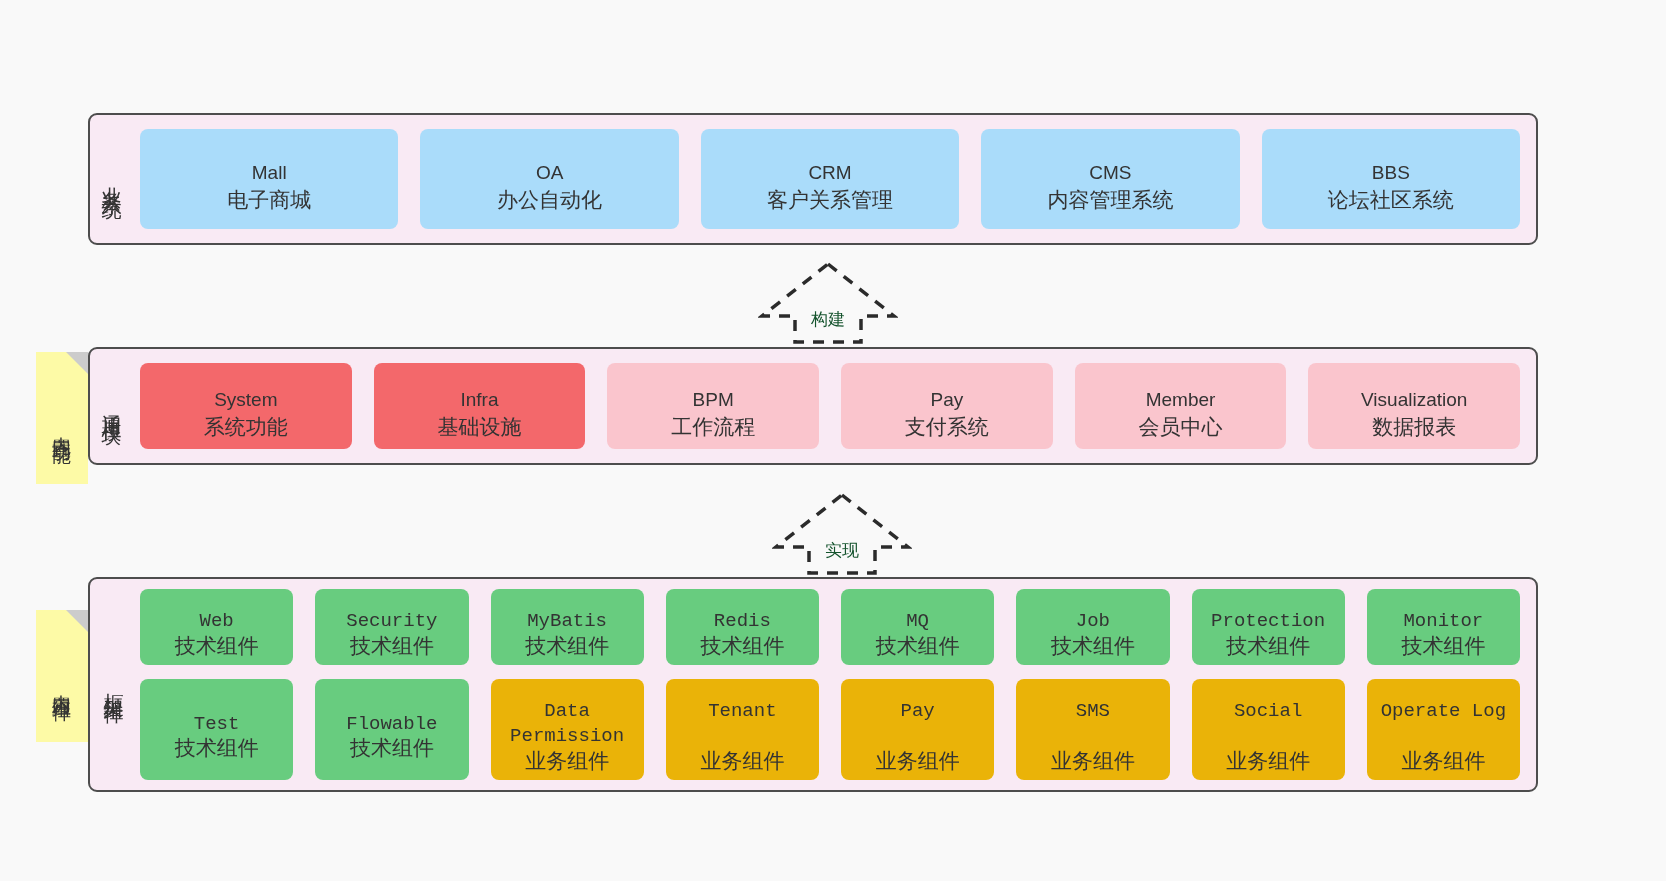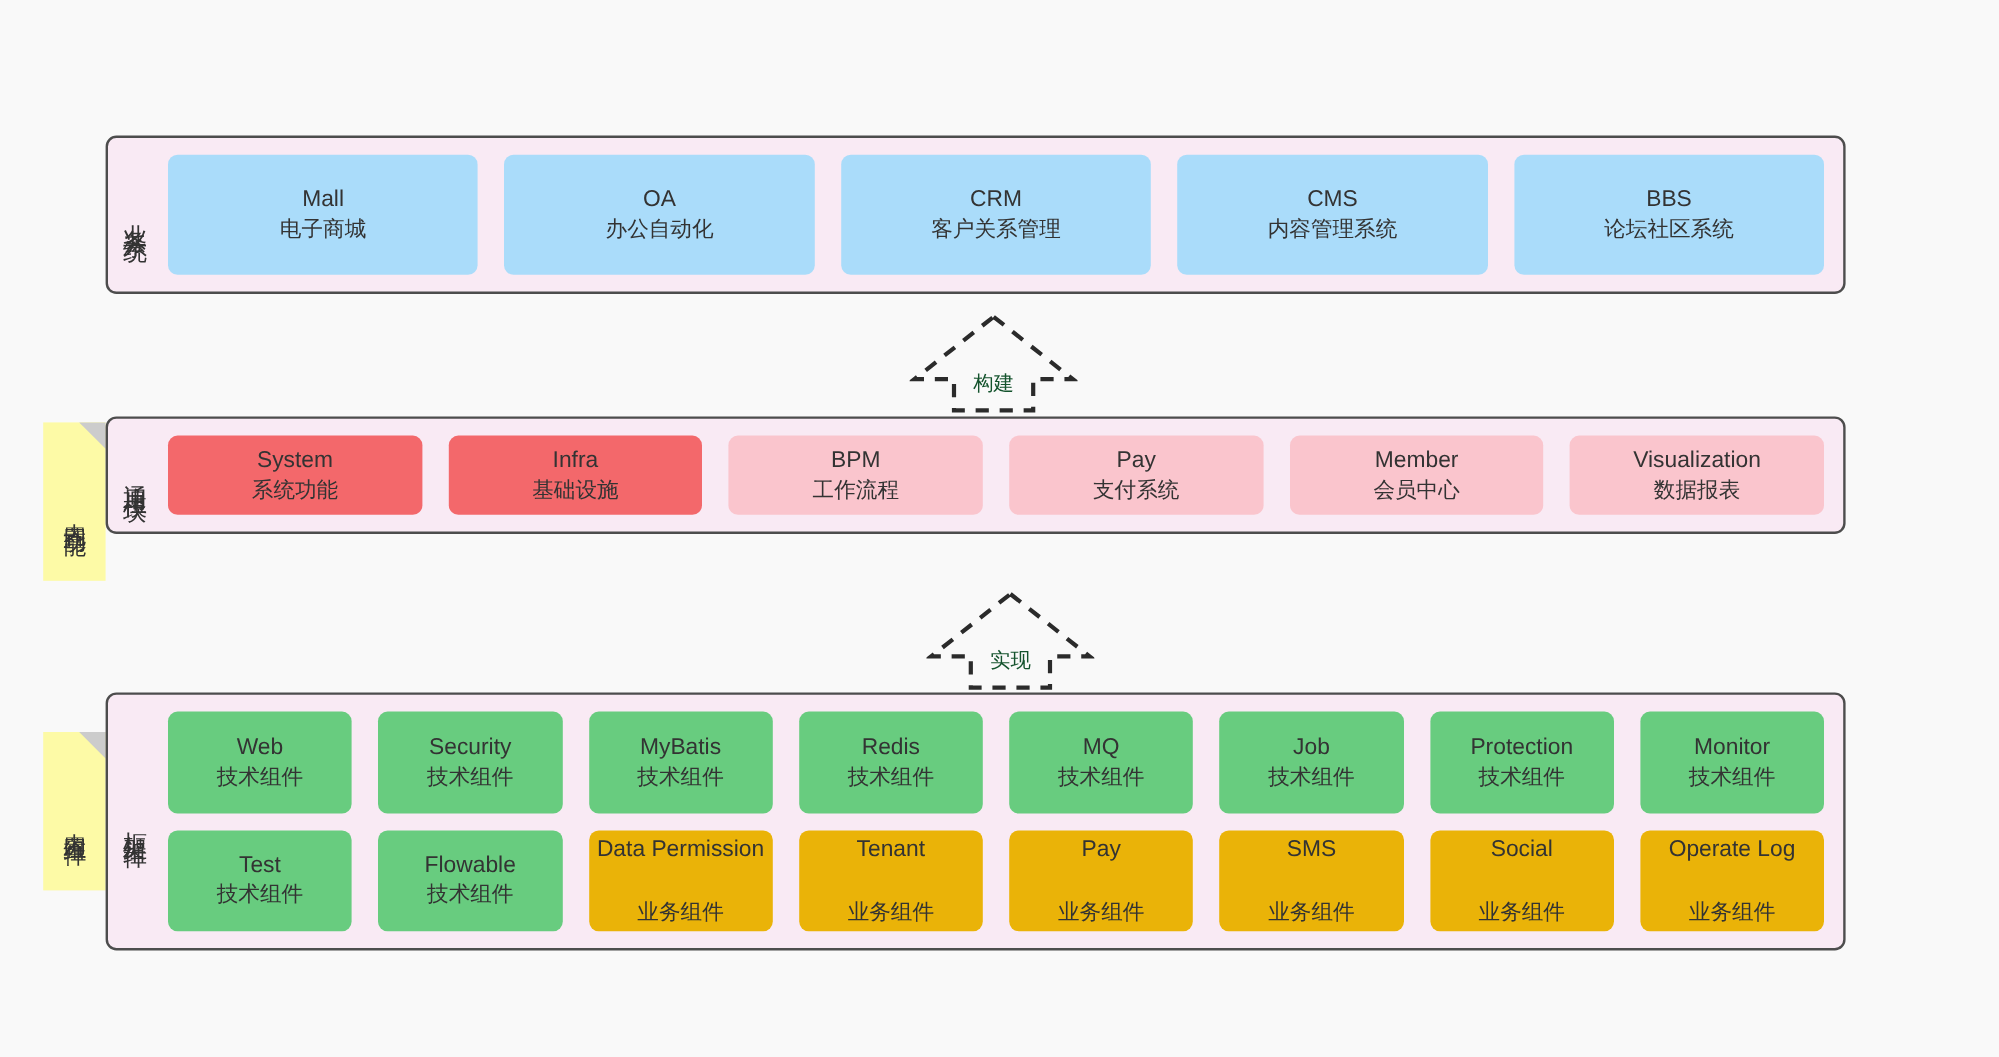--- a/index.html
+++ b/index.html
@@ -78,22 +78,22 @@
     border-radius: 8px;
     display: flex;
     flex-direction: column;
     align-items: center;
     justify-content: center;
     text-align: center;
     line-height: 1.30;
     padding: 4px 6px;
     overflow: hidden;
   }
-  .box .t1 { font-size: 19px; }
-  .box .t2 { font-size: 18px; }
+  .box .t1 { font-size: 19px; margin-top: 16px; }
+  .box .t2 { font-size: 21px; }
 
   .box.blue        { background: #aadcfa; }
   .box.red         { background: #f3686b; }
   .box.pink        { background: #fac5cd; }
   .box.green       { background: #68cc7f; }
   .box.lightgreen  { background: #eab308; justify-content: space-between; }
 
   
   .note {
     position: absolute;
@@ -173,21 +173,21 @@
       <path d="M 70 6 L 136 58 L 103 58 L 103 84 L 37 84 L 37 58 L 4 58 Z" fill="none" stroke="#2b2b2b" stroke-width="3.5" stroke-dasharray="11 9" stroke-linejoin="miter"></path>
     </svg>
     <span class="arrow-label" style="top:50px;">构建</span>
   </div>
 
   <div class="note" id="note-builtin-function" style="left:36px; top:352px; width:52px; height:132px;">
     <span class="fold"></span>
     <span class="note-label">内置功能</span>
   </div>
 
-  <div class="layer" id="layer-common-module" style="left:88px; top:347px; width:1450px; height:98px;">
+  <div class="layer" id="layer-common-module" style="left:88px; top:347px; width:1450px; height:118px;">
     <div class="layer-title">通用模块</div>
     <div class="layer-body">
       <div class="row">
 
         <div class="box red">
           <span class="t1">System</span>
           <span class="t2">系统功能</span>
         </div>
         <div class="box red">
           <span class="t1">Infra</span>
@@ -219,21 +219,21 @@
       <path d="M 70 6 L 136 58 L 103 58 L 103 84 L 37 84 L 37 58 L 4 58 Z" fill="none" stroke="#2b2b2b" stroke-width="3.5" stroke-dasharray="11 9" stroke-linejoin="miter"></path>
     </svg>
     <span class="arrow-label" style="top:50px;">实现</span>
   </div>
 
   <div class="note" id="note-builtin-component" style="left:36px; top:610px; width:52px; height:132px;">
     <span class="fold"></span>
     <span class="note-label">内置组件</span>
   </div>
 
-  <div class="layer" id="layer-framework-component" style="left:88px; top:577px; width:1450px; height:215px;">
+  <div class="layer" id="layer-framework-component" style="left:88px; top:577px; width:1450px; height:215px;font-family:Liberation Mono, monospace;">
     <div class="layer-title">框架组件</div>
     <div class="layer-body">
 
       <div class="row">
         <div class="box green">
           <span class="t1">Web</span>
           <span class="t2">技术组件</span>
         </div>
         <div class="box green">
           <span class="t1">Security</span>

